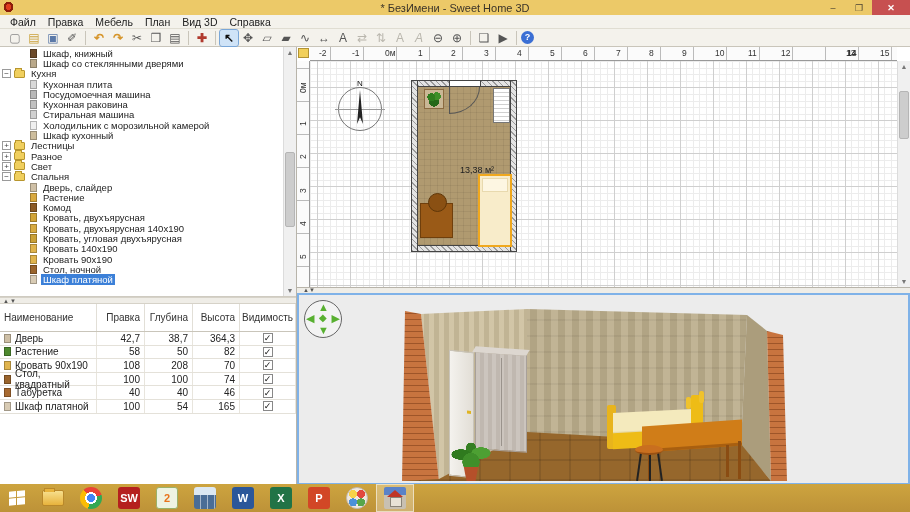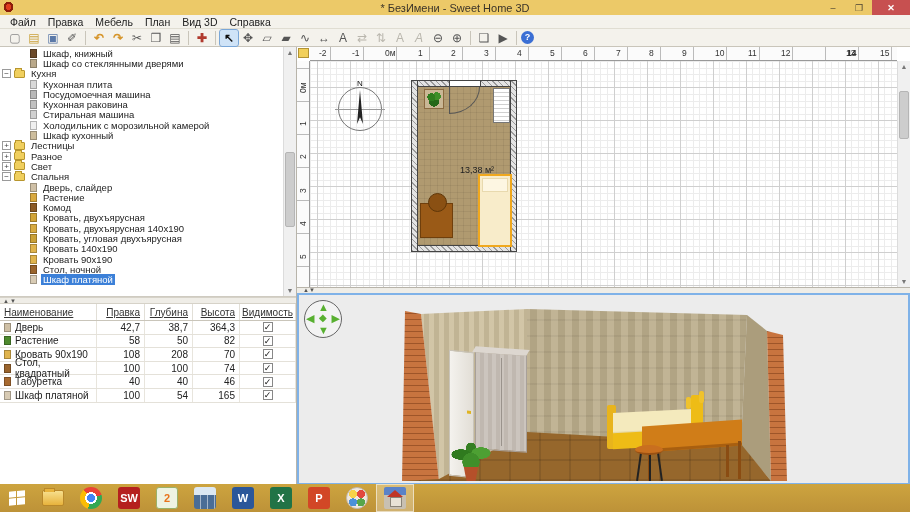--- a/index.html
+++ b/index.html
@@ -47,21 +47,21 @@
   .vscroll .arr { position:absolute; left:0; right:0; height:11px; color:#777; font-size:7px; text-align:center; line-height:11px; background:#f0f0f0; }
   .vscroll .arr.up{top:0;} .vscroll .arr.dn{bottom:0;}
   .vscroll .thumb { position:absolute; left:1px; right:1px; background:#cdcdcd; border:1px solid #b5b5b5; border-radius:2px; }
 
   
   .hsplit { height:7px; background:#efede7; position:relative; border-top:1px solid #d6d2c8; border-bottom:1px solid #d6d2c8; }
   .hsplit .grips { position:absolute; left:3px; top:0; font-size:6px; color:#555; letter-spacing:1px; line-height:7px; }
 
   
   .ftable { flex:1; background:#fff; font-size:10px; overflow:hidden; }
-  .ftable .hdr { display:flex; height:17px; align-items:center; border-bottom:1px solid #c9c5ba; color:#333;text-decoration:underline; }
+  .ftable .hdr { display:flex; height:28px; align-items:center; border-bottom:1px solid #c9c5ba; color:#333; }
   .ftable .hdr div { padding:0 4px; border-right:1px solid #e2dfd7; height:100%; display:flex; align-items:center; }
   .ftable .row { display:flex; height:13.6px; align-items:center; border-bottom:1px solid #e4e1d9; }
   .ftable .row > div { padding:0 4px; border-right:1px solid #e8e5dd; height:100%; display:flex; align-items:center; }
   .c-name{width:97px;} .c-num{width:48px; justify-content:flex-end;} .c-num3{width:47px; justify-content:flex-end;} .c-vis{width:56px; justify-content:center;}
   .row .mini-icon { width:7px; height:9px; border:1px solid rgba(0,0,0,.25); margin-right:4px; flex:0 0 auto; }
   .chk { width:10px; height:10px; border:1px solid #888; background:#fff; font-size:9px; line-height:9px; text-align:center; color:#111; }
 
   
   .plan { height:241px; position:relative; background:#fff; overflow:hidden; border-bottom:1px solid #b8b4aa; }
   .h-ruler { position:absolute; left:13px; right:13px; top:0; height:14px; background:#fbfbfb; border-bottom:1px solid #999;

